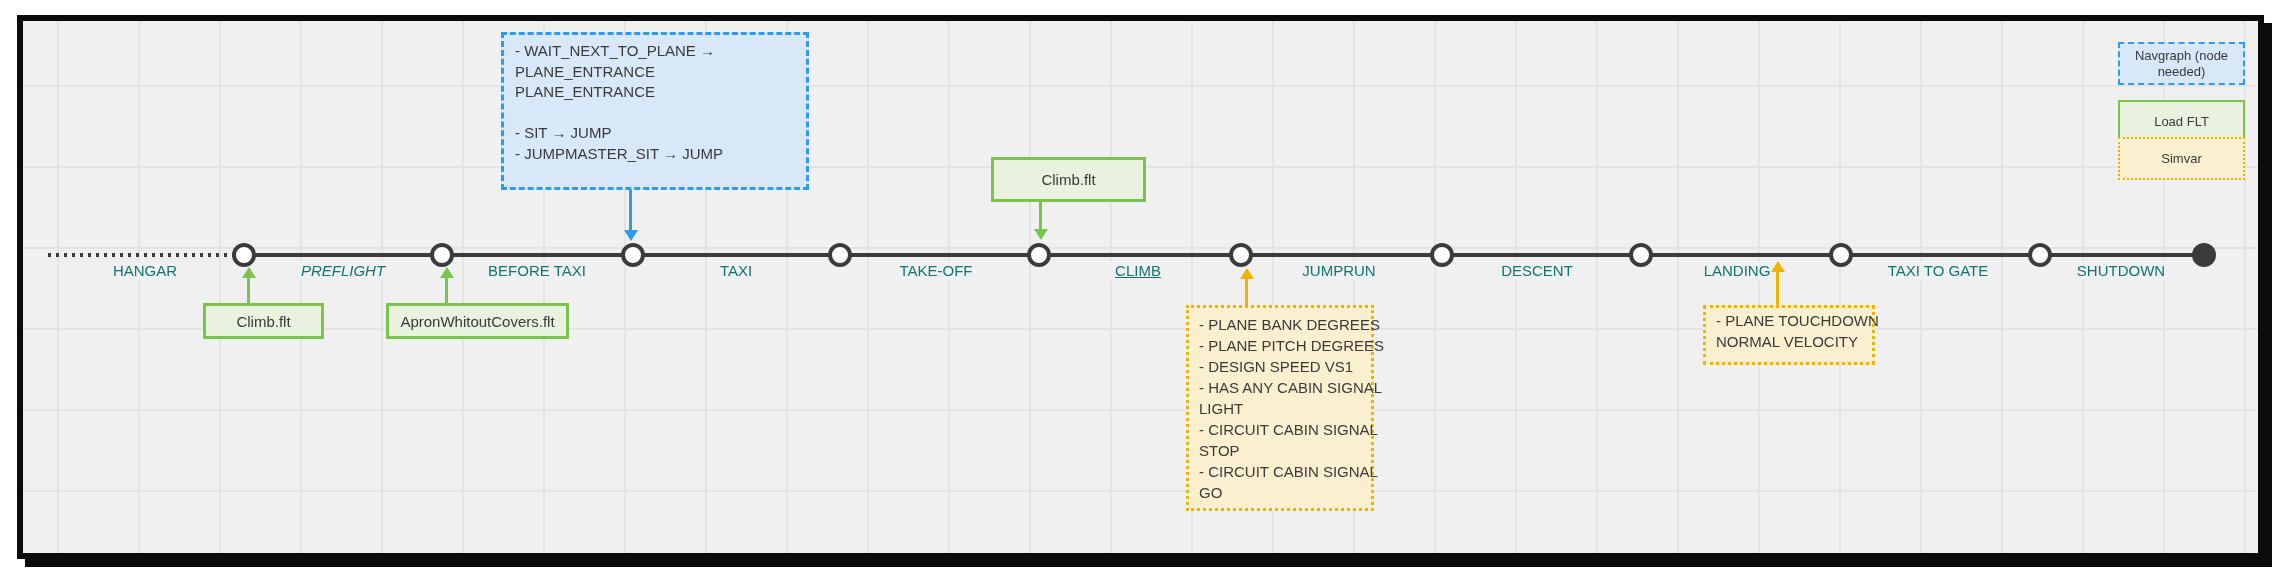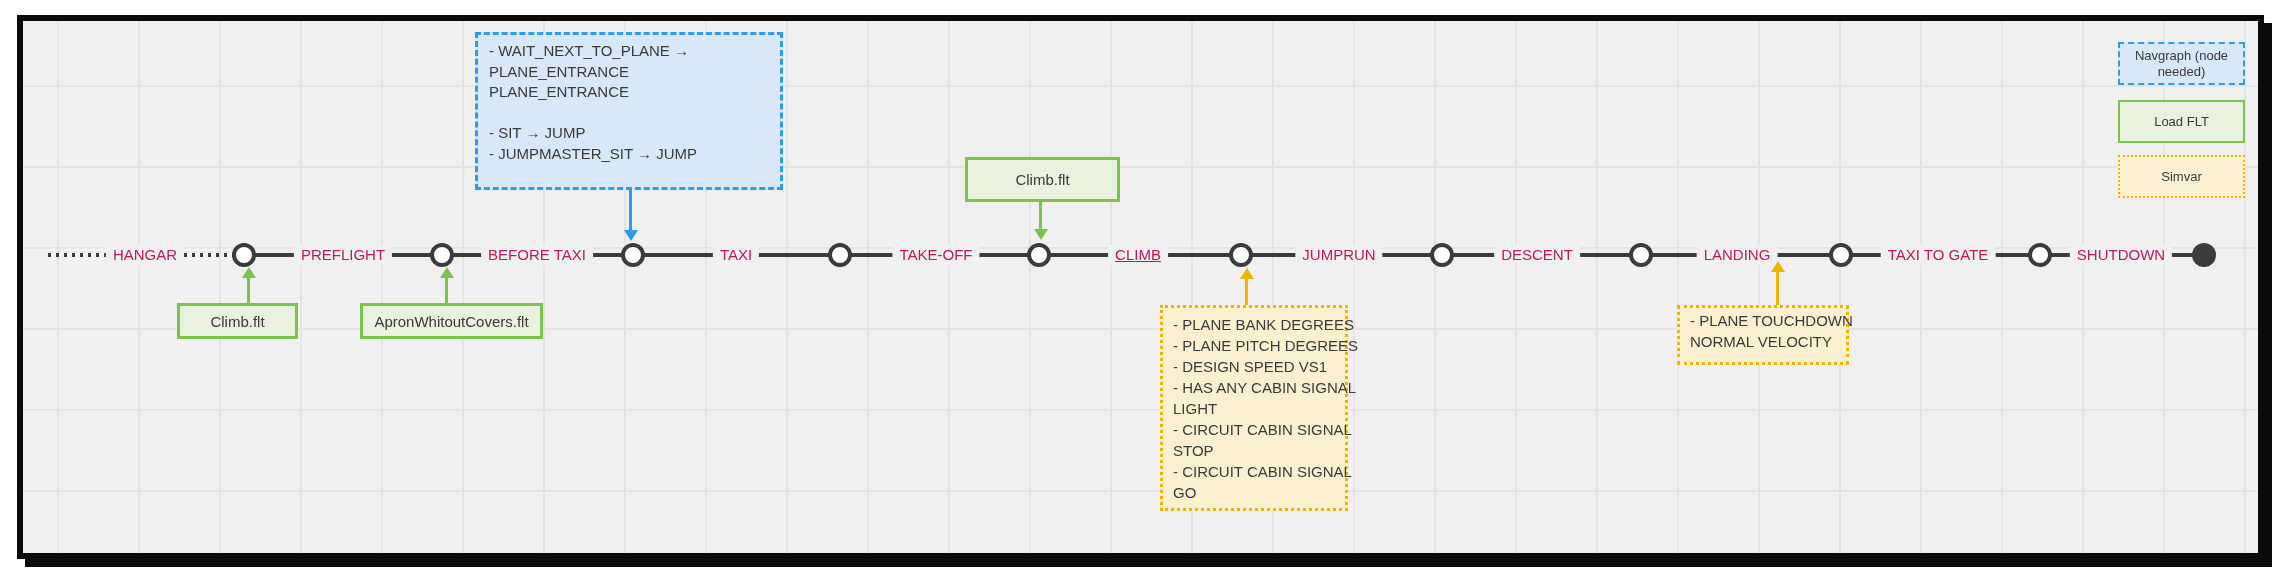--- a/index.html
+++ b/index.html
@@ -20,35 +20,35 @@
     background-size: 81px 81px;
     background-position: 34px 64px;
     color: #3a3a3a;
   }
 
   
   .tl-solid { position: absolute; top: 232px; height: 4px; background: #3b3b3b; }
   .tl-dotted { position: absolute; top: 232px; height: 4px;
     background-image: repeating-linear-gradient(90deg, #3b3b3b 0 3px, transparent 3px 8px); }
   .phase-label {
-    position: absolute; top: 224px; transform: translateX(-50%);
+    position: absolute; top: 240px; transform: translateX(-50%);
     font-size: 15px; line-height: 20px; white-space: nowrap;
-    background: #f0f0f0; padding: 0 7px; color: #be185d;
+    background: #f0f0f0; padding: 0 7px; color: #0f766e;
   }
   .node {
     position: absolute; top: 222px; width: 24px; height: 24px; margin-left: -12px;
     border: 4px solid #3b3b3b; border-radius: 50%; background: #ffffff;
   }
   .node-end {
     position: absolute; top: 222px; width: 24px; height: 24px; margin-left: -12px;
     border-radius: 50%; background: #3b3b3b;
   }
 
   
-  .box { position: absolute; font-size: 15px; line-height: 21px; color: #3a3a3a; }
+  .box { position: absolute; font-size: 15px; line-height: 21px; color: #3a3a3a; margin-left: 26px; }
   .box .tline { white-space: nowrap; min-height: 21px; }
   .box-navgraph { background: #d9e8f8; border: 3px dashed #2e9bf0; padding: 6px 11px; line-height: 20.5px; }
   .box-navgraph .tline { min-height: 20.5px; }
   .box-loadflt { background: #e8f2df; border: 3px solid #7cc24e;
     display: flex; align-items: center; justify-content: center; text-align: center; }
   .box-simvar { background: #faf0cf; border: 3px dotted #f0b400; padding: 6px 10px; }
 
   
   .legend-box { position: absolute; left: 2095px; width: 127px; height: 43px;
     display: flex; align-items: center; justify-content: center; text-align: center;
@@ -73,21 +73,21 @@
 <body>
 
 <div class="page">
   <div class="frame">
     <div class="canvas">
 
       <div class="tl-dotted" style="left:25px; width:196px;"></div>
       <div class="tl-solid" style="left:221px; width:1960px;"></div>
 
       <span class="phase-label" style="left:122px;">HANGAR</span>
-      <span class="phase-label" style="left:320px;">PREFLIGHT</span>
+      <span class="phase-label" style="left:320px;font-style:italic;">PREFLIGHT</span>
       <span class="phase-label" style="left:514px;">BEFORE TAXI</span>
       <span class="phase-label" style="left:713px;">TAXI</span>
       <span class="phase-label" style="left:913px;">TAKE-OFF</span>
       <span class="phase-label" style="left:1115px;text-decoration:underline;">CLIMB</span>
       <span class="phase-label" style="left:1316px;">JUMPRUN</span>
       <span class="phase-label" style="left:1514px;">DESCENT</span>
       <span class="phase-label" style="left:1714px;">LANDING</span>
       <span class="phase-label" style="left:1915px;">TAXI TO GATE</span>
       <span class="phase-label" style="left:2098px;">SHUTDOWN</span>
 
@@ -153,19 +153,19 @@
       </div>
       <div class="arrow-head head-up-yellow" style="left:1748px; top:240px;"></div>
       <div class="arrow-line yellow" style="left:1753px; top:250px; height:34px;"></div>
 
       <div class="legend-box legend-navgraph" style="top:21px;">
         <span>Navgraph (node needed)</span>
       </div>
       <div class="legend-box legend-loadflt" style="top:79px;">
         <span>Load FLT</span>
       </div>
-      <div class="legend-box legend-simvar" style="top:134px;text-align:right;">
+      <div class="legend-box legend-simvar" style="top:116px;text-align:right;">
         <span>Simvar</span>
       </div>
 
     </div>
   </div>
 </div>
 
 </body></html>

